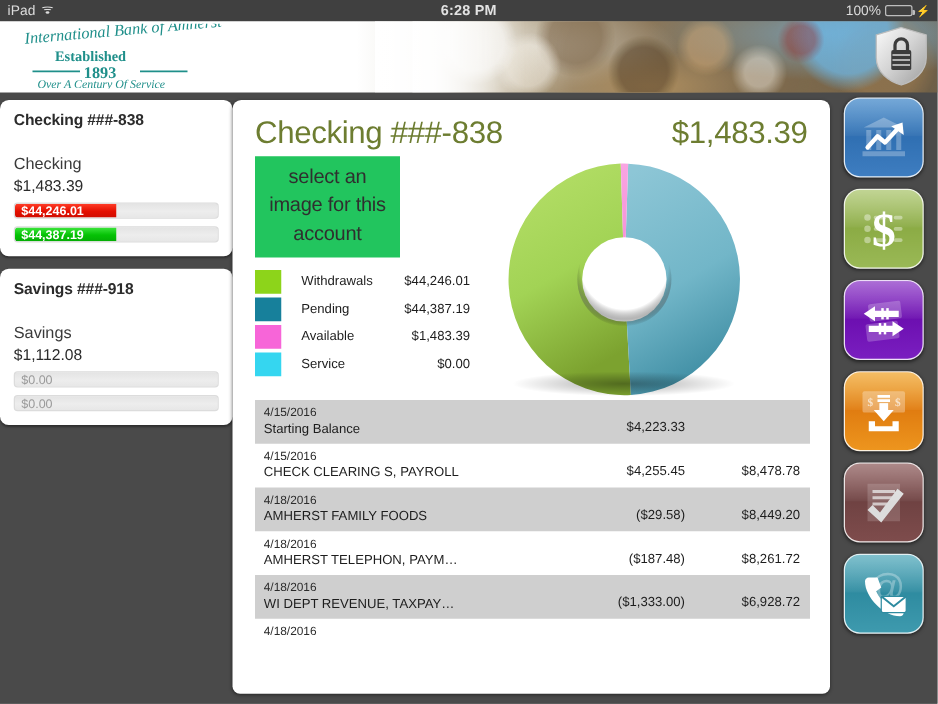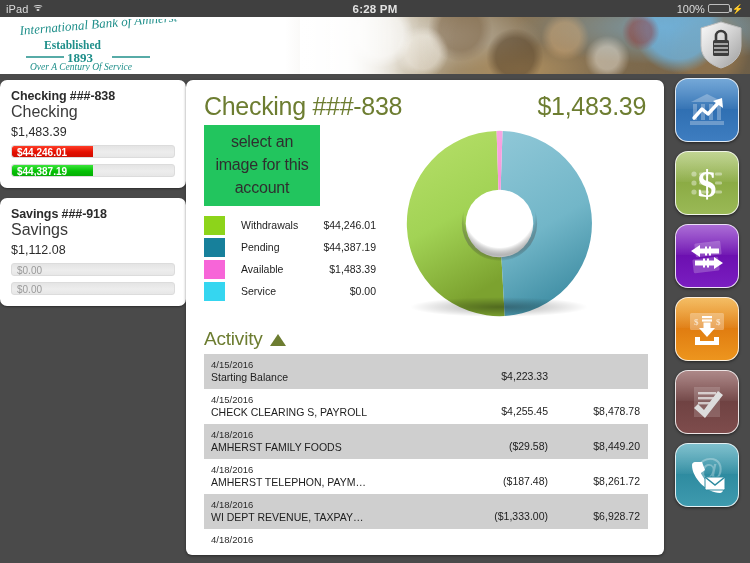--- a/index.html
+++ b/index.html
@@ -82,21 +82,21 @@
   .shield-badge { position:absolute; right:6px; top:3px; width:46px; height:50px; }
 
   
   .left-rail { position:absolute; left:0; top:80px; width:186px; height:215px; }
   .acct-card {
     background:#fff; border-radius:7px; padding:9px 11px 11px 11px;
     box-shadow:0 1px 2px rgba(0,0,0,.4);
   }
   .acct-card + .acct-card { margin-top:10px; }
   .acct-title { font-size:12.5px; font-weight:bold; color:#2b2b2b; letter-spacing:-.1px; }
-  .acct-type { font-size:16px; color:#3a3a3a; margin-top:0; }
+  .acct-type { font-size:13px; color:#3a3a3a; margin-top:20px; }
   .acct-bal  { font-size:12.5px; color:#2b2b2b; margin-top:4px; }
   .bar {
     position:relative; height:13px; border-radius:3px; margin-top:6px;
     background:linear-gradient(180deg,#e4e4e4 0%,#ededed 55%,#e7e7e7 100%);
     border:1px solid #dcdcdc; overflow:hidden;
   }
   .bar-fill { position:absolute; left:0; top:0; bottom:0; border-radius:2px 0 0 2px; }
   .bar-fill.red   { background:linear-gradient(180deg,#ff3d28 0%,#e40f00 55%,#d00c00 100%); }
   .bar-fill.green { background:linear-gradient(180deg,#3ce53c 0%,#05c205 55%,#04ad04 100%); }
   .bar-label {
@@ -350,24 +350,20 @@
             <path d="M50 50 L52.7 97.92 A48 48 0 0 0 51.57 2.03 Z" fill="url(#gTeal)"></path>
 
             <path d="M50 50 L48.5 2.02 A48 48 0 0 1 51.57 2.03 Z" fill="url(#gPink)"></path>
             <circle cx="50" cy="50" r="17.5" fill="#ffffff"></circle>
             <circle cx="50" cy="50" r="19.5" fill="url(#holeShadow)"></circle>
           </svg>
         </div>
       </div>
     </div>
 
-    <div class="activity-head">
-      <span class="activity-title">Activity</span>
-      <span class="sort-tri"></span>
-    </div>
 
     <div class="table">
       <div class="row alt">
         <div class="row-desc">
           <div class="row-date">4/15/2016</div>
           <div class="row-name">Starting Balance</div>
         </div>
         <div class="row-amt">$4,223.33</div>
         <div class="row-bal"></div>
       </div>

